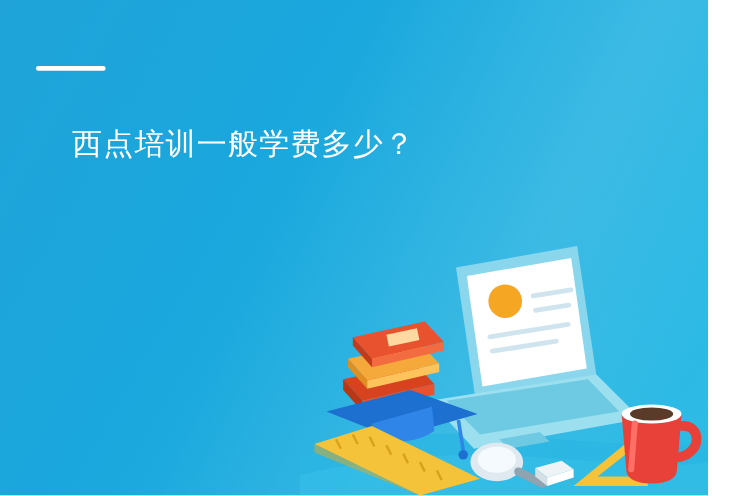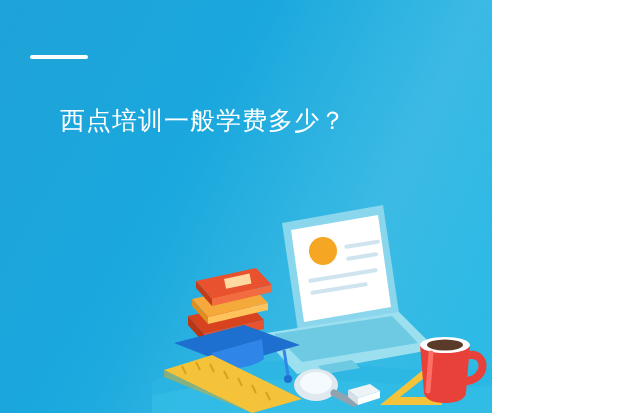--- a/index.html
+++ b/index.html
@@ -7,21 +7,21 @@
     padding: 0;
   }
   body {
     width: 620px;
     height: 413px;
     overflow: hidden;
     font-family: "Liberation Sans", sans-serif;
   }
   .banner {
     position: relative;
-    width: 492px;
+    width: 590px;
     height: 413px;
     background: linear-gradient(120deg, #1fa3d8 0%, #1aa7dd 35%, #23b0e0 60%, #2fbde6 100%);
     overflow: hidden;
   }
   
   .sweep {
     position: absolute;
     left: -10%;
     top: -30%;
     width: 130%;

